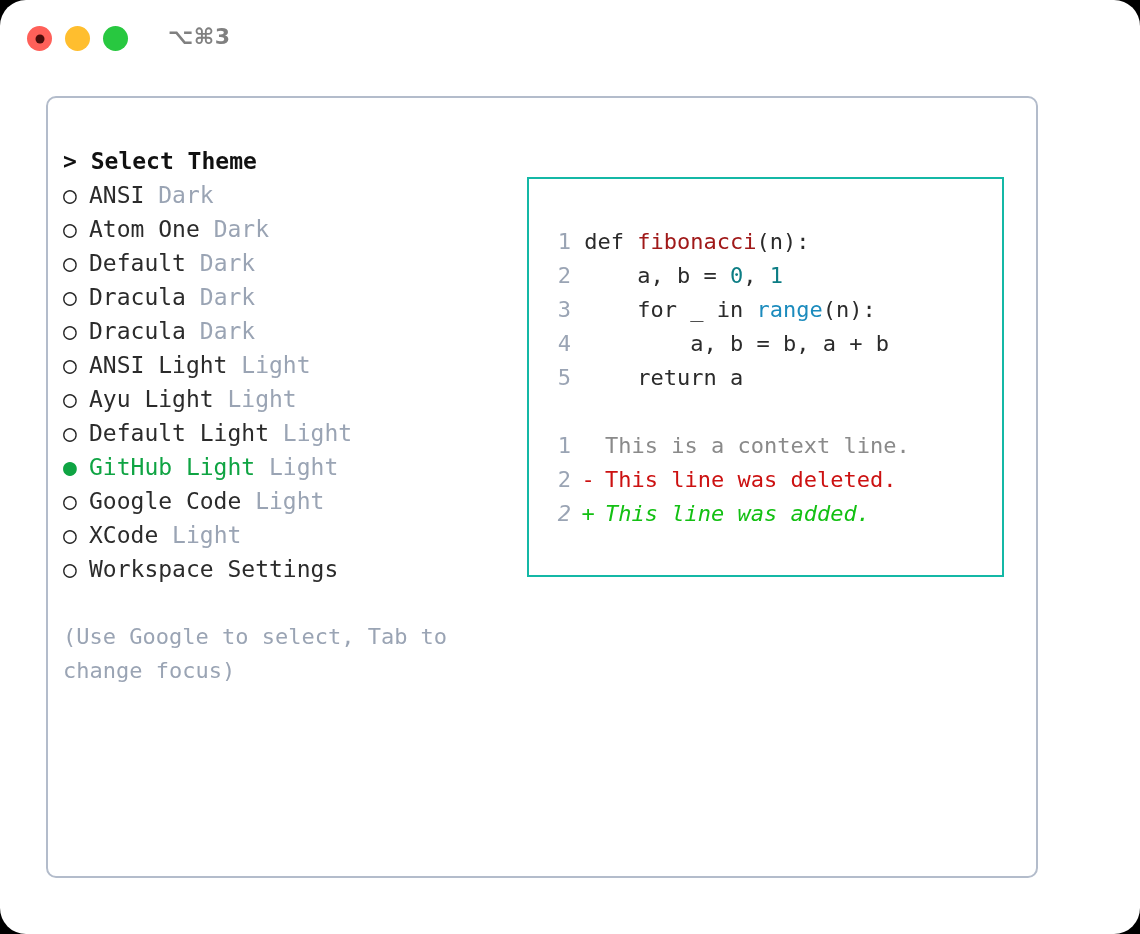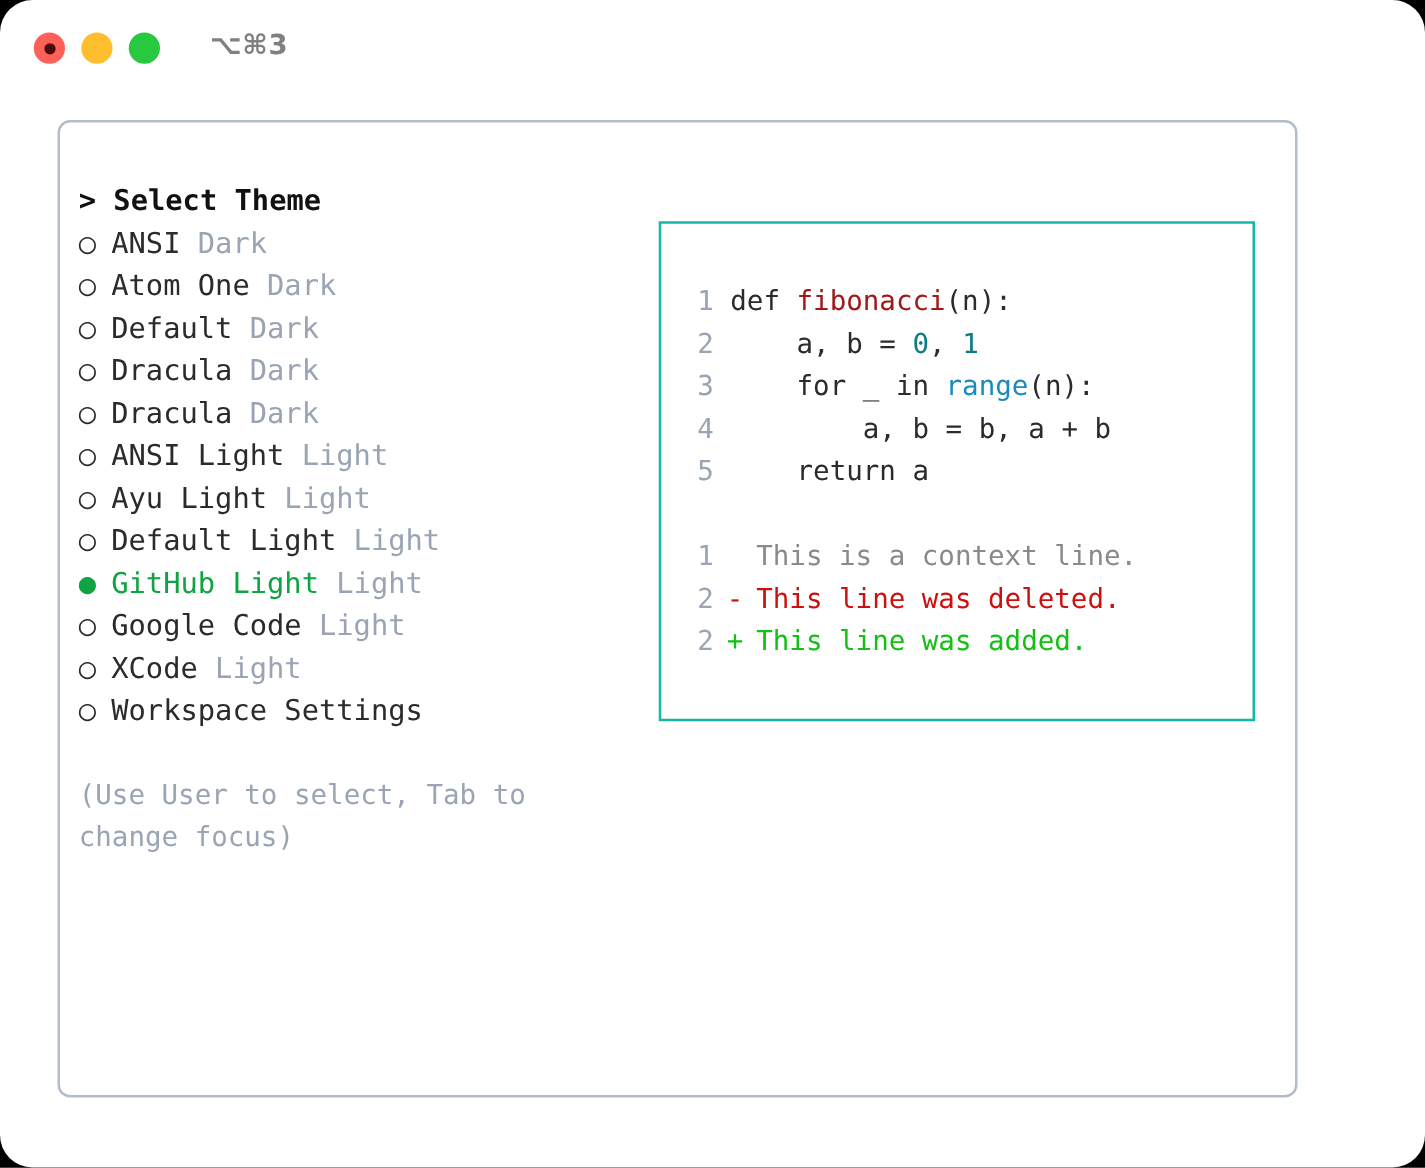--- a/index.html
+++ b/index.html
@@ -192,21 +192,21 @@
     line-height: 34px;
     white-space: pre;
   }
   .diff-marker {
     display: inline-block;
     width: 34px;
     text-align: center;
   }
   .diff-ctx  { color: #8a8a8a; }
   .diff-del  { color: #cc1111; }
-  .diff-add  { color: #13c013; }
+  .diff-add  { color: #13c013; font-style: italic; }
 </style>
 </head>
 <body>
 
 <div class="window">
 
   <div class="titlebar">
     <div class="dots">
       <span class="dot red"></span>
       <span class="dot yellow"></span>
@@ -231,21 +231,21 @@
             <div class="theme-row"><span class="bullet">○</span><span class="theme-name">Default Light</span><span class="theme-kind"> Light</span></div>
             <div class="theme-row selected"><span class="bullet">●</span><span class="theme-name">GitHub Light</span><span class="theme-kind"> Light</span></div>
             <div class="theme-row"><span class="bullet">○</span><span class="theme-name">Google Code</span><span class="theme-kind"> Light</span></div>
             <div class="theme-row"><span class="bullet">○</span><span class="theme-name">XCode</span><span class="theme-kind"> Light</span></div>
           </div>
 
         <div id="apply-list">
             <div class="theme-row"><span class="bullet">○</span><span class="theme-name">Workspace Settings</span></div>
           </div>
 
-        <div class="hint">(Use User to select, Tab to change focus)</div>
+        <div class="hint">(Use Google to select, Tab to change focus)</div>
       </div>
 
       <div class="right-col">
         <div class="preview-box">
           <div class="code-area">
             <div id="code-lines">
                 <div class="code-line"><span class="lineno">1</span><span> </span><span class="tok-plain">def </span><span class="tok-fn">fibonacci</span><span class="tok-plain">(n):</span></div>
                 <div class="code-line"><span class="lineno">2</span><span>     </span><span class="tok-plain">a, b = </span><span class="tok-num">0</span><span class="tok-plain">, </span><span class="tok-num">1</span></div>
                 <div class="code-line"><span class="lineno">3</span><span>     </span><span class="tok-plain">for _ in </span><span class="tok-call">range</span><span class="tok-plain">(n):</span></div>
                 <div class="code-line"><span class="lineno">4</span><span>         </span><span class="tok-plain">a, b = b, a + b</span></div>

